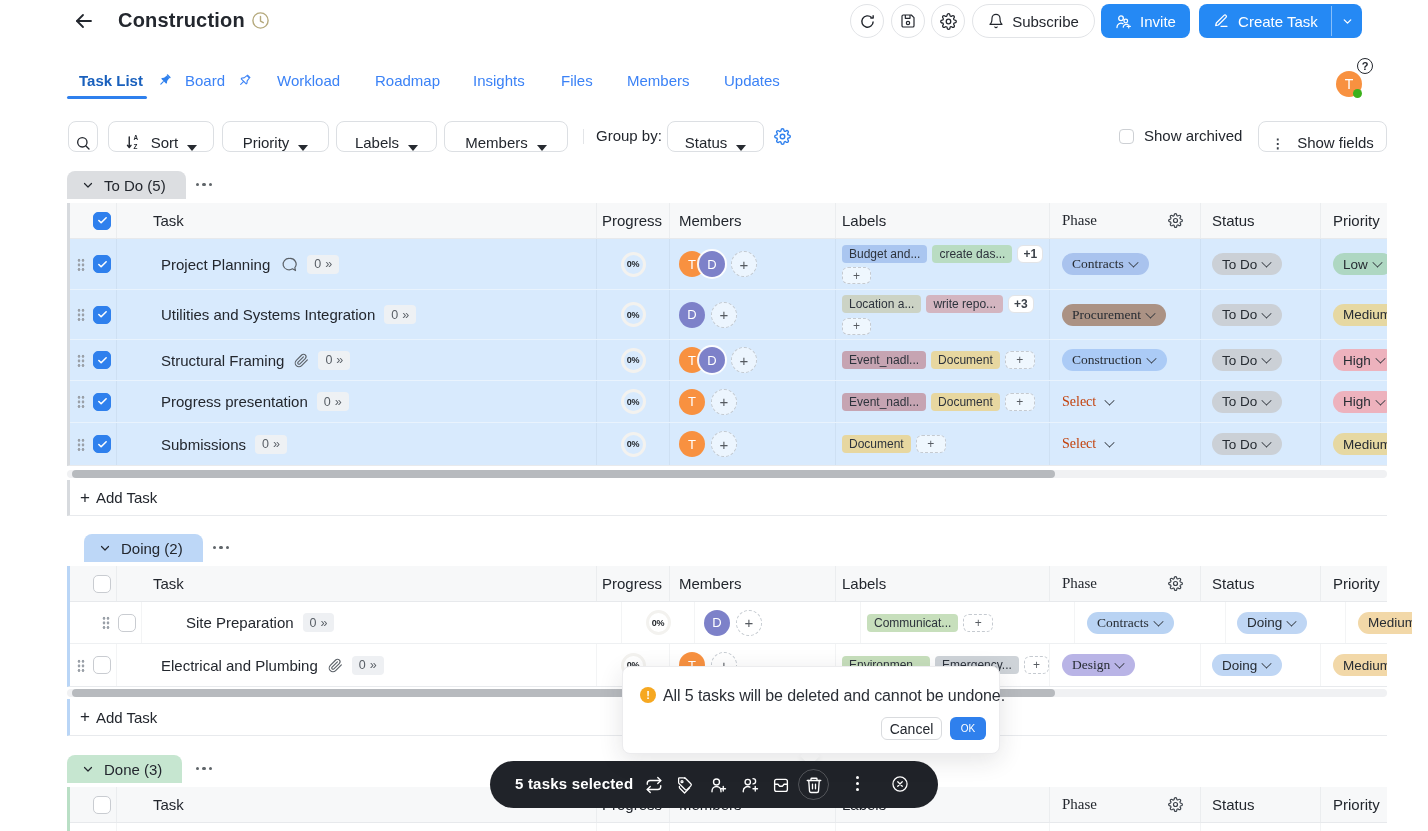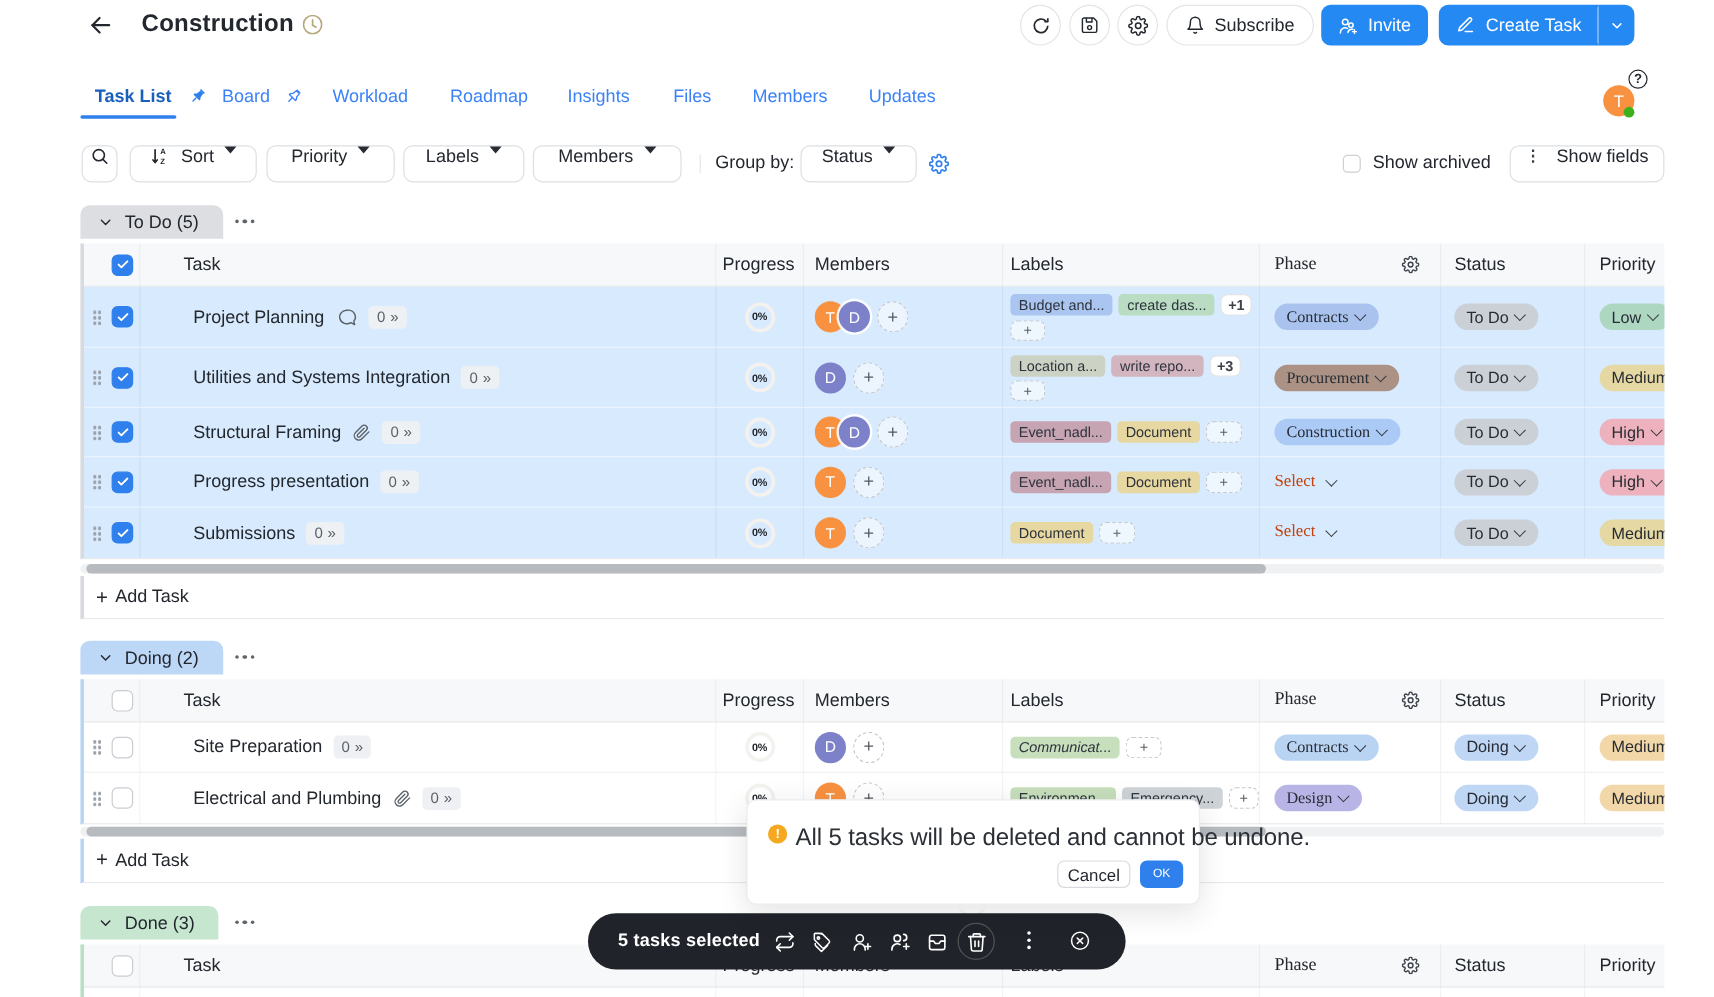--- a/index.html
+++ b/index.html
@@ -30,21 +30,21 @@
 
 
 .tabs { position:absolute; left:0; top:62px; width:1428px; height:38px; }
 .tab { position:absolute; top:10px; font-size:15px; color:#3b82f6; white-space:nowrap; }
 .tab.active { color:#1960bd; font-weight:700;margin-left:12px; }
 .tabline { position:absolute; left:67px; top:34px; width:80px; height:3px; background:#2f80ed; border-radius:2px; }
 
 
 .toolbar { position:absolute; left:0; top:121px; width:1428px; height:31px; }
 .tbtn { position:absolute; top:0; height:31px; border:1px solid #dcdfe3; border-radius:8px; background:#fff;
-  display:flex; align-items:flex-start; justify-content:center; font-size:15px; gap:9px; }
+  display:flex; align-items:flex-end; justify-content:center; font-size:15px; gap:9px; }
 .tri { width:0; height:0; border-left:5px solid transparent; border-right:5px solid transparent; border-top:6px solid #272b31; }
 .groupby { position:absolute; left:596px; top:6px; font-size:15px; color:#23272e; }
 .vsep { position:absolute; left:583px; top:8px; width:1px; height:15px; background:#e3e5e8; }
 .showarch { position:absolute; left:1119px; top:8px; width:15px; height:15px; border:1px solid #cdd0d4; border-radius:4px; background:#fff; }
 .showarchlab { position:absolute; left:1144px; top:6px; font-size:15px; }
 
 
 .pillrow { position:absolute; left:67px; }
 .gpill { display:flex; align-items:center; height:28px; border-radius:8px 8px 0 0; padding:0 20px 0 15px; gap:10px; font-size:15px; }
 .dots3 { position:absolute; top:12px; display:flex; gap:3px; } .dots3 span { width:3.4px; height:3.4px; border-radius:50%; background:#5f6569; }
@@ -96,21 +96,21 @@
   font-size:15px; border-bottom:1px solid #e8eaed; background:#fff; gap:6px; }
 .plussym { font-size:17px; font-weight:400; color:#23272e; }
 
 
 .popover { position:absolute; left:622px; top:666px; width:378px; height:88px; background:#fff; border-radius:8px;
   border:1px solid #ececee; box-shadow:0 6px 24px rgba(31,35,41,.12); z-index:30; }
 .poparrow { position:absolute; left:803px; top:749px; width:14px; height:14px; background:#fff; transform:rotate(45deg);
   box-shadow:3px 3px 6px rgba(31,35,41,.08); z-index:24; }
 .warnic { position:absolute; left:17px; top:20px; width:16px; height:16px; border-radius:50%; background:#f6a821; color:#fff;
   font-size:11px; font-weight:700; display:flex; align-items:center; justify-content:center; }
-.popmsg { position:absolute; left:40px; top:20px; font-size:20px; color:#2b2f36; white-space:nowrap; letter-spacing:-0.1px; }
+.popmsg { position:absolute; left:40px; top:20px; font-size:16px; color:#2b2f36; white-space:nowrap; letter-spacing:-0.1px; }
 .btn-cancel { position:absolute; left:258px; top:50px; width:61px; height:23px; border:1px solid #d9dbde; border-radius:6px;
   background:#fff; font-size:14px; display:flex; align-items:center; justify-content:center; color:#23272e; }
 .btn-ok { position:absolute; left:327px; top:50px; width:36px; height:23px; background:#2f80ed; border-radius:6px;
   font-size:10px; color:#fff; display:flex; align-items:center; justify-content:center; }
 .seltool { position:absolute; left:490px; top:761px; width:448px; height:47px; background:#202329; border-radius:24px; z-index:25;
   display:flex; align-items:center; color:#fff; }
 .selcount { position:absolute; left:25px; top:14px; font-size:15px; font-weight:700; letter-spacing:.2px; }
 .stic { position:absolute; top:15px; width:18px; height:18px; }
 </style>
 </head>
@@ -487,21 +487,21 @@
 </div>
 <div class="sbar" style="top:470px;">
       <div class="track"></div>
       <div class="thumb"></div>
     </div>
 <div class="addtask" style="top:480px; border-left:3px solid #d7dade;">
       <span class="plussym">+</span>
       <span>Add Task</span>
     </div>
 
-<div class="pillrow" style="top:534px;">
+<div class="pillrow" style="top:534px;margin-left:17px;">
   <div class="gpill" style="background:#bdd7f7;">
         <svg width="12" height="12" viewBox="0 0 24 24" fill="none" stroke="#23272e" stroke-width="2.4" stroke-linecap="round" stroke-linejoin="round">
           <path d="M5 9l7 7 7-7"></path>
         </svg>
         <span>Doing (2)</span>
       </div>
   <div class="dots3" style="left:129px;">
         <span></span>
         <span></span>
         <span></span>
@@ -517,38 +517,38 @@
     <div class="c c4">Members</div>
         <div class="c c5">Labels</div>
     <div class="c c6">Phase<svg style="position:absolute; right:17px;" width="15" height="15" viewBox="0 0 24 24" fill="none" stroke="#3c424a" stroke-width="1.9">
             <circle cx="12" cy="12" r="3.2"></circle>
             <path d="M19.4 15a1.6 1.6 0 0 0 .33 1.8l.06.06a2 2 0 1 1-2.83 2.83l-.06-.06a1.6 1.6 0 0 0-1.8-.33 1.6 1.6 0 0 0-1 1.51V21a2 2 0 1 1-4 0v-.09A1.6 1.6 0 0 0 9 19.4a1.6 1.6 0 0 0-1.8.33l-.06.06a2 2 0 1 1-2.83-2.83l.06-.06a1.6 1.6 0 0 0 .33-1.8 1.6 1.6 0 0 0-1.51-1H3a2 2 0 1 1 0-4h.09A1.6 1.6 0 0 0 4.6 9a1.6 1.6 0 0 0-.33-1.8l-.06-.06a2 2 0 1 1 2.83-2.83l.06.06a1.6 1.6 0 0 0 1.8.33H9a1.6 1.6 0 0 0 1-1.51V3a2 2 0 1 1 4 0v.09a1.6 1.6 0 0 0 1 1.51 1.6 1.6 0 0 0 1.8-.33l.06-.06a2 2 0 1 1 2.83 2.83l-.06.06a1.6 1.6 0 0 0-.33 1.8V9a1.6 1.6 0 0 0 1.51 1H21a2 2 0 1 1 0 4h-.09a1.6 1.6 0 0 0-1.51 1z"></path>
           </svg></div>
     <div class="c c7">Status</div>
         <div class="c c8">Priority</div>
   </div>
 
-  <div class="trow" style="height:42px;">
+  <div class="trow" style="height:42px;padding-left:25px;">
     <div class="c c1">
           <span class="drag"></span>
           <span class="cb"></span>
         </div>
     <div class="c c2">
           <span class="tname">Site Preparation</span>
           <span class="badge0">0 <span>»</span></span>
         </div>
     <div class="c c3">
           <span class="prog">0%</span>
         </div>
     <div class="c c4">
           <span class="av avD">D</span>
           <span class="avplus">+</span>
         </div>
     <div class="c c5">
-          <span class="lab" style="background:#c7dfbc;font-style:italic;">Communicat...</span>
+          <span class="lab" style="background:#c7dfbc;">Communicat...</span>
           <span class="labplus" style="width:30px; height:18px;">+</span>
         </div>
     <div class="c c6">
           <span class="pill" style="background:#b9d3f3;">Contracts<span class="chev"></span></span>
         </div>
     <div class="c c7">
           <span class="pill" style="background:#bfd6f4;">Doing<span class="chev"></span></span>
         </div>
     <div class="c c8">
           <span class="pill" style="background:#f2d8a8;">Medium</span>

